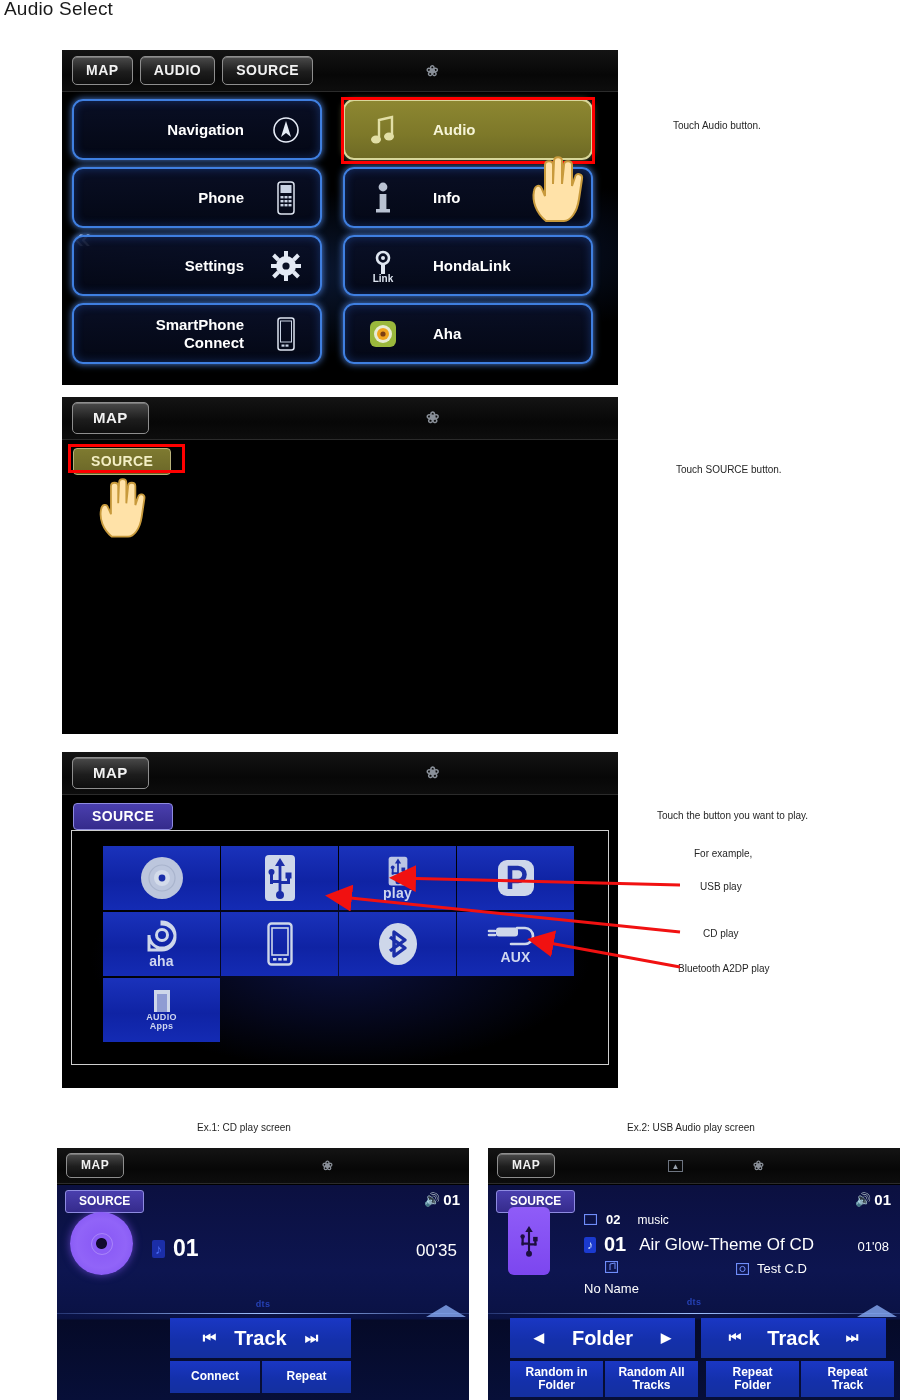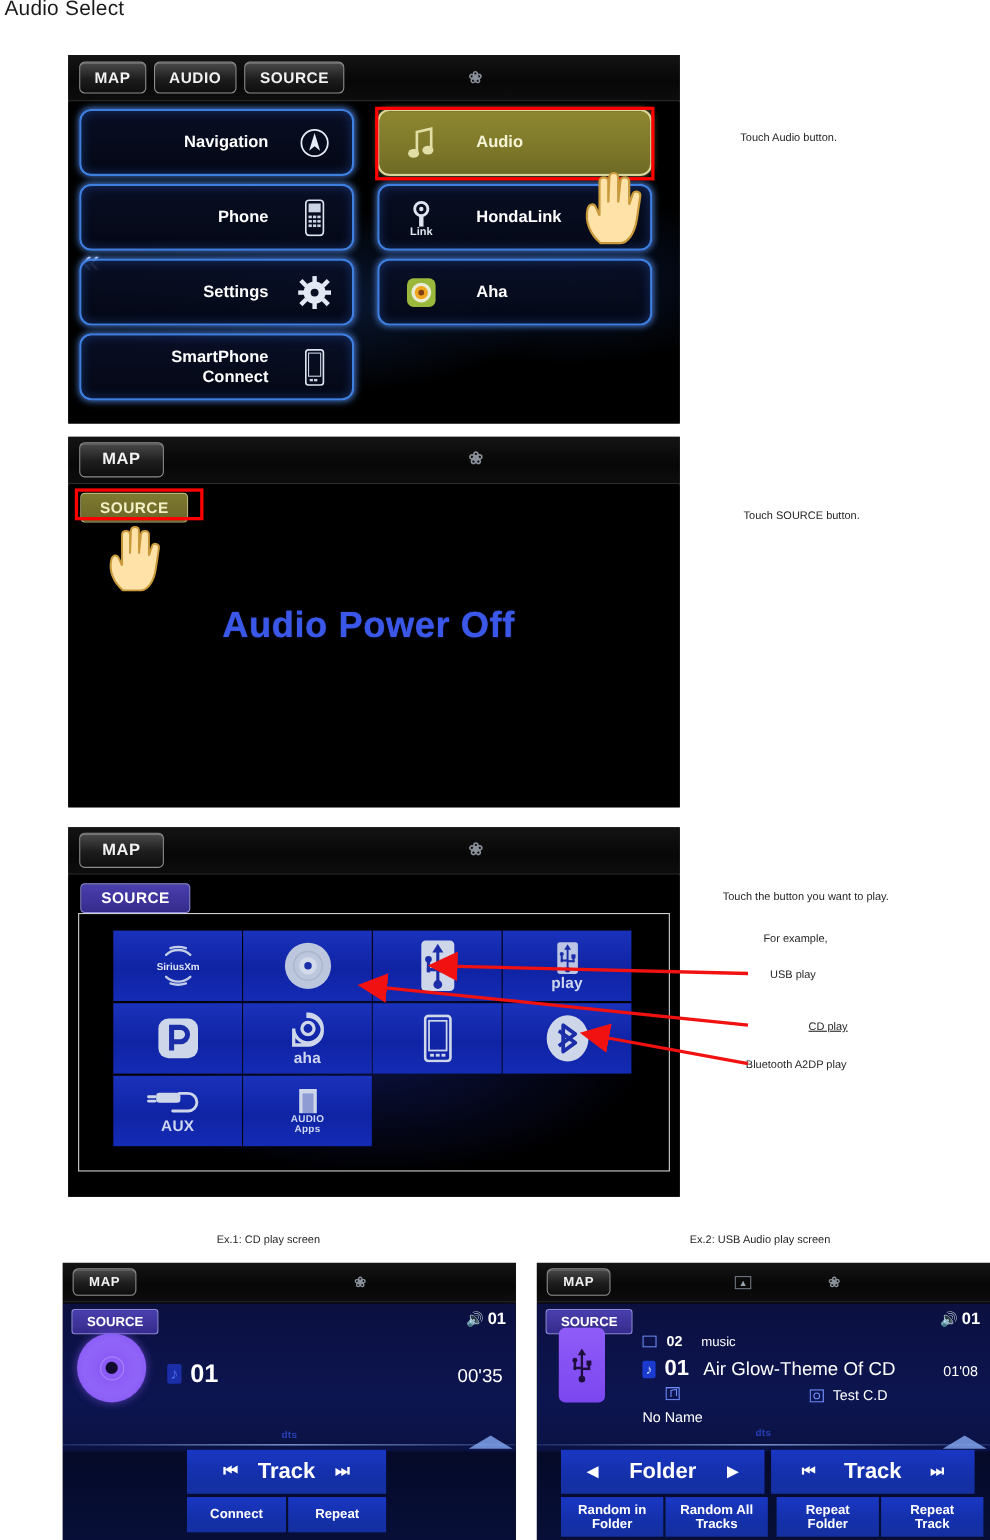--- a/index.html
+++ b/index.html
@@ -330,20 +330,30 @@
             <svg width="26" height="30" viewBox="0 0 26 30">
                 <path d="M9 24 V5 L22 2 V21" fill="none" stroke="#e2dfa6" stroke-width="2.4"></path>
                 <ellipse cx="6" cy="24.5" rx="5" ry="4" fill="#e2dfa6"></ellipse>
                 <ellipse cx="19" cy="21.5" rx="5" ry="4" fill="#e2dfa6"></ellipse>
               </svg>
           </span>
           <span class="mi-label">Audio</span>
         </div>
         <div class="menu-item">
           <span class="mi-icon">
+            <svg width="20" height="32" viewBox="0 0 20 32">
+                <circle cx="10" cy="5" r="4.4" fill="#b9c2d2"></circle>
+                <rect x="6.6" y="12" width="6.8" height="17" fill="#b9c2d2"></rect>
+                <rect x="3" y="27" width="14" height="3.5" fill="#b9c2d2"></rect>
+              </svg>
+          </span>
+          <span class="mi-label">Info</span>
+        </div>
+        <div class="menu-item">
+          <span class="mi-icon">
             <svg width="34" height="34" viewBox="0 0 34 34">
                 <circle cx="17" cy="9" r="6" fill="none" stroke="#dfe6f1" stroke-width="2.6"></circle>
                 <circle cx="17" cy="9" r="2" fill="#dfe6f1"></circle>
                 <rect x="15" y="15" width="4" height="10" fill="#dfe6f1"></rect>
                 <text x="17" y="33" font-size="10" font-family="Liberation Sans, sans-serif" fill="#dfe6f1" text-anchor="middle">Link</text>
               </svg>
           </span>
           <span class="mi-label">HondaLink</span>
         </div>
         <div class="menu-item">
@@ -379,45 +389,33 @@
     <div class="statusbar">
       <div class="hard-btn">MAP</div>
       <span class="bt-icon" style="left:364px; top:13px; font-size:16px;">❀</span>
     </div>
     <div id="s2-body">
       <div class="src-btn-olive">SOURCE</div>
       <div class="src-ring"></div>
       <svg class="arrow" style="left:30px; top:32px;" width="56" height="66" viewBox="0 0 62 72">
         <path d="M22 70 C12 62 8 50 10 40 C11 34 16 33 18 38 L21 45 L21 14 C21 9 29 9 29 14 L29 33 L30 10 C30 5 38 5 38 10 L38 33 L40 14 C40 9 48 9 48 14 L48 35 L51 26 C52 21 59 23 58 28 L55 48 C53 62 46 70 40 70 Z" fill="#ffe2a8" stroke="#c89a3c" stroke-width="2"></path>
       </svg>
-      <div class="power-off-text">Audio Power Off</div>
     </div>
   </div>
 
   <div class="screen" id="screen3">
     <div class="statusbar">
       <div class="hard-btn">MAP</div>
       <span class="bt-icon" style="left:364px; top:13px; font-size:16px;">❀</span>
     </div>
     <div id="s3-body">
       <div class="src-btn-purple">SOURCE</div>
       <div class="src-panel">
         <div class="src-grid">
 
-          <div class="src-tile">
-            <svg width="50" height="42" viewBox="0 0 50 42">
-                <g fill="none" stroke="#c3cde8" stroke-width="2.2" stroke-linecap="round">
-                  <path d="M14 11 A16 16 0 0 1 36 11"></path>
-                  <path d="M18 6 A22 22 0 0 1 32 6" transform="translate(0,-1)"></path>
-                  <path d="M14 31 A16 16 0 0 0 36 31"></path>
-                  <path d="M18 36 A22 22 0 0 0 32 36" transform="translate(0,1)"></path>
-                </g>
-                <text x="25" y="25" font-size="9" font-weight="bold" font-family="Liberation Sans, sans-serif" fill="#dfe6f5" text-anchor="middle">SiriusXm</text>
-              </svg>
-          </div>
 
           <div class="src-tile">
             <svg width="46" height="46" viewBox="0 0 46 46">
                 <circle cx="23" cy="23" r="21" fill="#bcc6dd"></circle>
                 <circle cx="23" cy="23" r="13" fill="none" stroke="#a9b4cd" stroke-width="1.2"></circle>
                 <circle cx="23" cy="23" r="8" fill="#d3dbea"></circle>
                 <circle cx="23" cy="23" r="3.4" fill="#1b2ea8"></circle>
               </svg>
           </div>
 
@@ -516,21 +514,21 @@
         </div>
       </div>
     </div>
   </div>
 
   <div class="note" style="left:673px; top:120px;">Touch Audio button.</div>
   <div class="note" style="left:676px; top:464px;">Touch SOURCE button.</div>
   <div class="note" style="left:657px; top:810px;">Touch the button you want to play.</div>
   <div class="note" style="left:694px; top:848px;">For example,</div>
   <div class="note" style="left:700px; top:881px;">USB play</div>
-  <div class="note" style="left:735px; top:928px;text-decoration:underline;">CD play</div>
+  <div class="note" style="left:703px; top:928px;">CD play</div>
   <div class="note" style="left:678px; top:963px;">Bluetooth A2DP play</div>
 
   <svg class="arrow" style="left:290px; top:860px;" width="400" height="130">
     <defs>
       <marker id="ah" markerWidth="9" markerHeight="9" refX="7" refY="4.5" orient="auto">
         <polygon points="0,0 9,4.5 0,9" fill="#f11111"></polygon>
       </marker>
     </defs>
     <line x1="390" y1="25" x2="105" y2="18" stroke="#f11111" stroke-width="3" marker-end="url(#ah)"></line>
     <line x1="390" y1="72" x2="41" y2="36" stroke="#f11111" stroke-width="3" marker-end="url(#ah)"></line>

